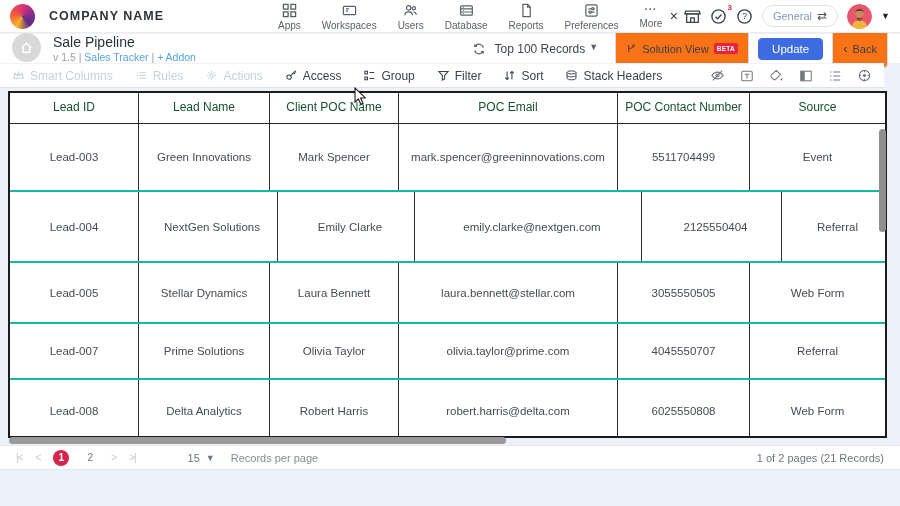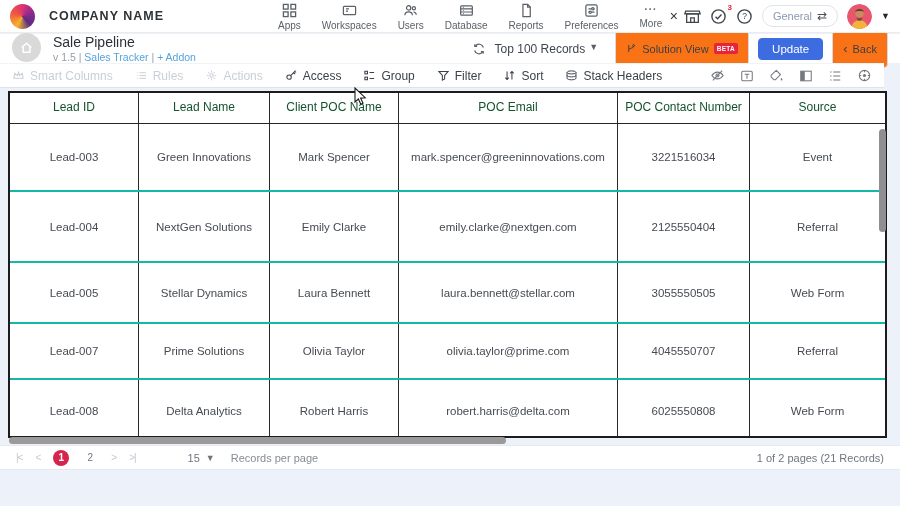--- a/index.html
+++ b/index.html
@@ -343,24 +343,24 @@
           <div class="tcell th">Client POC Name</div>
           <div class="tcell th">POC Email</div>
           <div class="tcell th">POC Contact Number</div>
           <div class="tcell th">Source</div>
         </div>
         <div class="trow" style="height: 68px;">
           <div class="tcell">Lead-003</div>
           <div class="tcell">Green Innovations</div>
           <div class="tcell">Mark Spencer</div>
           <div class="tcell">mark.spencer@greeninnovations.com</div>
-          <div class="tcell">3221516034</div>
+          <div class="tcell">5511704499</div>
           <div class="tcell">Event</div>
         </div>
-        <div class="trow" style="height: 71px;">
+        <div class="trow" style="height: 71px; gap: 8px;">
           <div class="tcell">Lead-004</div>
           <div class="tcell">NextGen Solutions</div>
           <div class="tcell">Emily Clarke</div>
           <div class="tcell">emily.clarke@nextgen.com</div>
           <div class="tcell">2125550404</div>
           <div class="tcell">Referral</div>
         </div>
         <div class="trow" style="height: 61px;">
           <div class="tcell">Lead-005</div>
           <div class="tcell">Stellar Dynamics</div>

